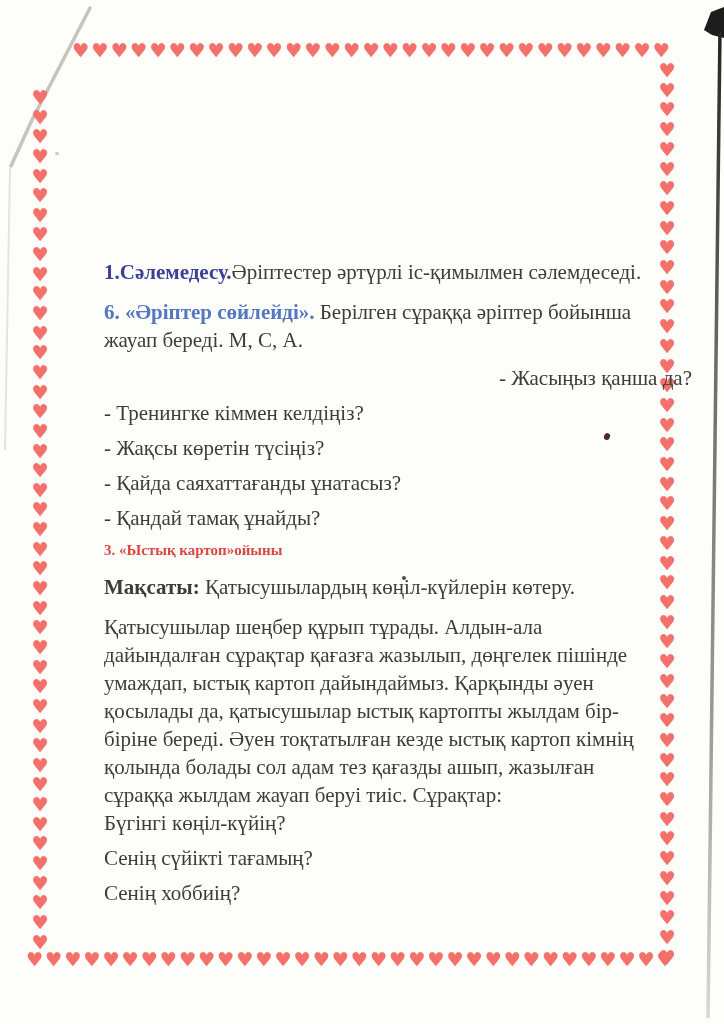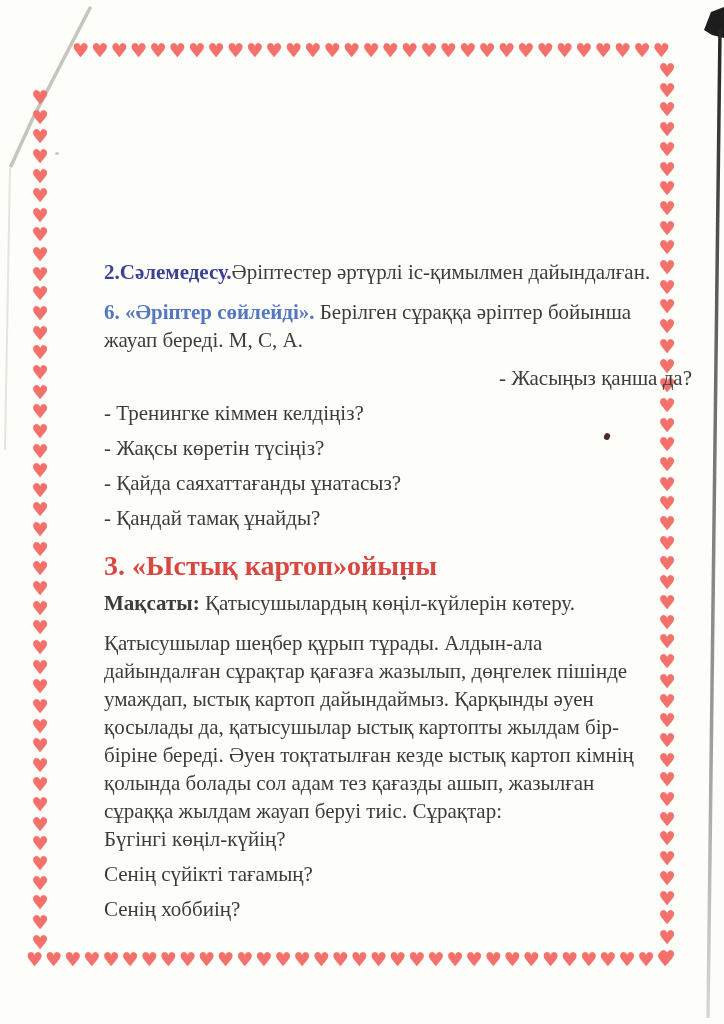--- a/index.html
+++ b/index.html
@@ -49,22 +49,22 @@
     color:var(--body-text, #3c3c3c);
   }
   #content p { white-space:pre-line; }
   .lbl-blue-dark { font-weight:bold; color:var(--heading1-blue, #3b4197); }
   .lbl-blue      { font-weight:bold; color:var(--heading2-blue, #5377c1); }
   .lbl-bold      { font-weight:bold; }
   .p-intro2   { margin-top:12px; }
   .question   { margin-top:7px; }
   .question.first { margin-top:10px;text-align:right; }
   .h3-red {
-    margin-top:20px;
-    font-size:28px; line-height:28px;
+    margin-top:4px;
+    font-size:15px; line-height:28px;
     font-weight:bold;
     color:var(--heading3-red, #d94743);
   }
   .p-goal { margin-top:9px; }
   .p-desc { margin-top:12px; }
   .final  { margin-top:7px; }
   .final.first { margin-top:0; }
 </style>
 </head>
 <body>
@@ -251,21 +251,21 @@
       <span class="heart">♥</span>
       <span class="heart">♥</span>
       <span class="heart">♥</span>
       <span class="heart">♥</span>
       <span class="heart">♥</span>
       <span class="heart">♥</span>
     </div>
 
   <div id="content">
 
-    <p><span class="lbl-blue-dark">2.Сәлемедесу.</span><span>Әріптестер әртүрлі іс-қимылмен дайындалған.</span></p>
+    <p><span class="lbl-blue-dark">1.Сәлемедесу.</span><span>Әріптестер әртүрлі іс-қимылмен сәлемдеседі.</span></p>
 
     <p class="p-intro2"><span class="lbl-blue">6. «Әріптер сөйлейді».</span><span> Берілген сұраққа әріптер бойынша
 жауап береді. М, С, А.</span></p>
 
     <p class="question first">- Жасыңыз қанша да?</p>
     <p class="question">- Тренингке кіммен келдіңіз?</p>
     <p class="question">- Жақсы көретін түсіңіз?</p>
     <p class="question">- Қайда саяхаттағанды ұнатасыз?</p>
     <p class="question">- Қандай тамақ ұнайды?</p>
 

